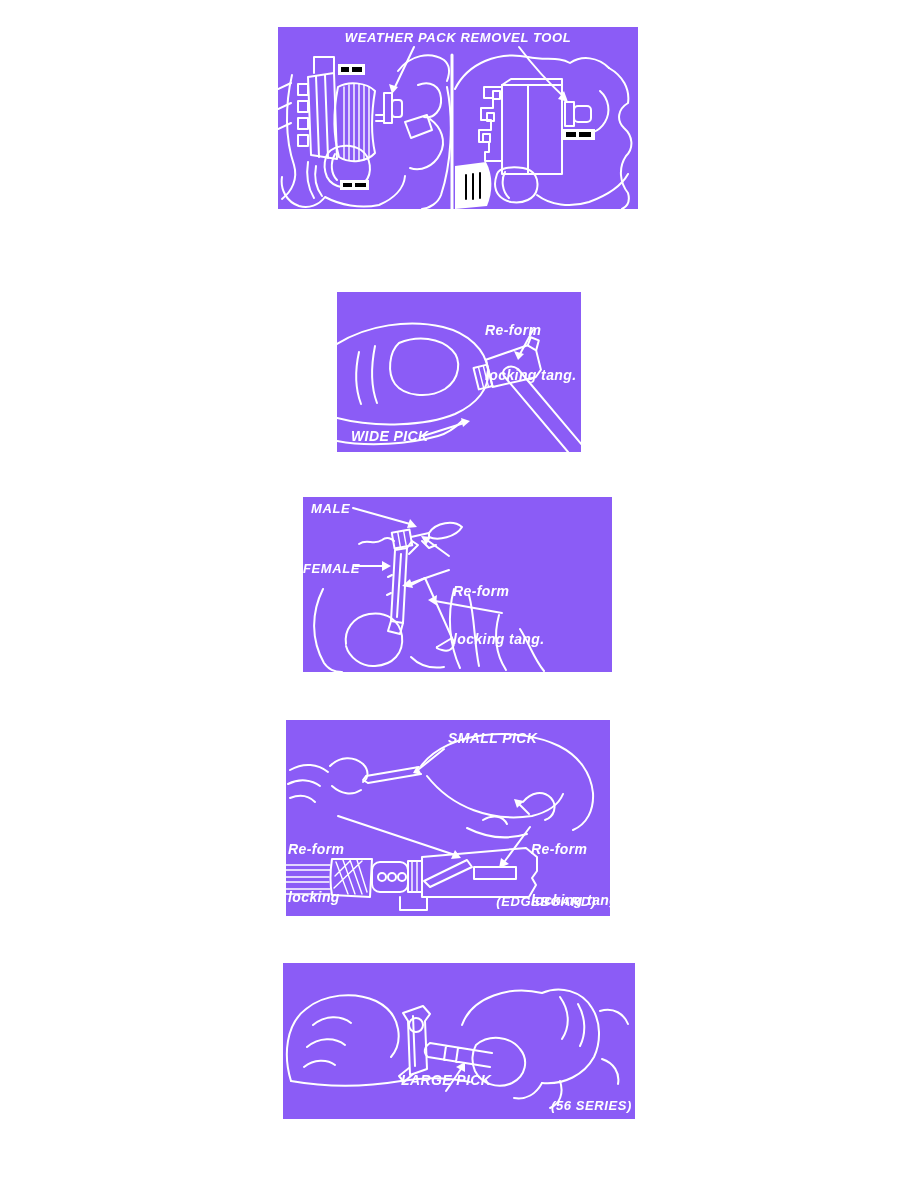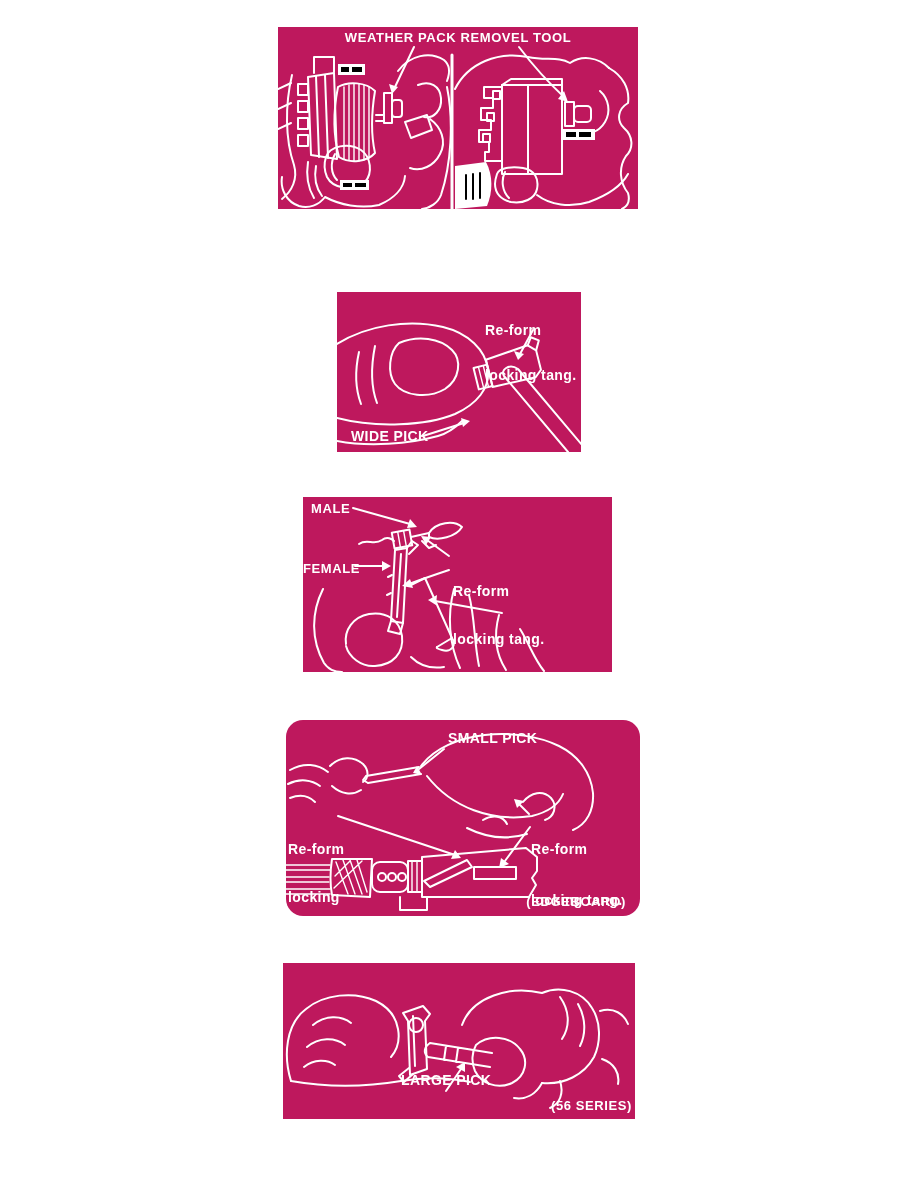--- a/index.html
+++ b/index.html
@@ -3,22 +3,23 @@
 <meta charset="utf-8">
 <style>
   html,body{margin:0;padding:0;}
   body{
     width:918px;height:1188px;position:relative;
     background:#ffffff;
     font-family:"Liberation Sans",sans-serif;
   }
   .panel{
     position:absolute;
-    background:#be185d;
+    background:#8b5cf6;
     overflow:hidden;
+    font-style:italic;
   }
   .panel svg{position:absolute;left:0;top:0;}
   .lbl{
     position:absolute;
     color:#ffffff;
     font-weight:bold;
     font-size:14px;
     line-height:15px;
     letter-spacing:.4px;
     white-space:pre;
@@ -184,21 +185,21 @@
     </g>
   </svg>
   <div class="lbl big" style="left:8px;top:3px;">MALE</div>
   <div class="lbl big" style="left:0px;top:63px;">FEMALE</div>
   <div class="lbl" style="left:150px;top:54px;line-height:16px;">
     <div>Re-form</div>
     <div>locking tang.</div>
   </div>
 </div>
 
-<div class="panel" style="left:286px;top:720px;width:354px;height:196px;border-radius:17px;">
+<div class="panel" style="left:286px;top:720px;width:324px;height:196px;">
   <svg width="346" height="196" viewBox="0 0 346 196">
     <g class="art">
 
       <path d="M158,29 L133,49"></path>
       <polygon class="wfill" points="127,53 136,55 131,46"></polygon>
 
       <path d="M4,50 C18,42 32,44 42,52 M2,64 C14,58 26,60 34,66 M4,78 C14,74 23,76 29,82"></path>
       <path d="M44,46 C54,36 68,36 77,44 C83,50 83,58 77,62 M46,66 C55,74 66,76 75,70"></path>
       <path d="M80,56 L133,47 M82,63 L135,54 M80,56 L77,60 L82,63"></path>
       <path d="M135,46 C162,10 232,6 273,26 C293,36 305,53 307,73 C308,90 301,104 287,110"></path>

